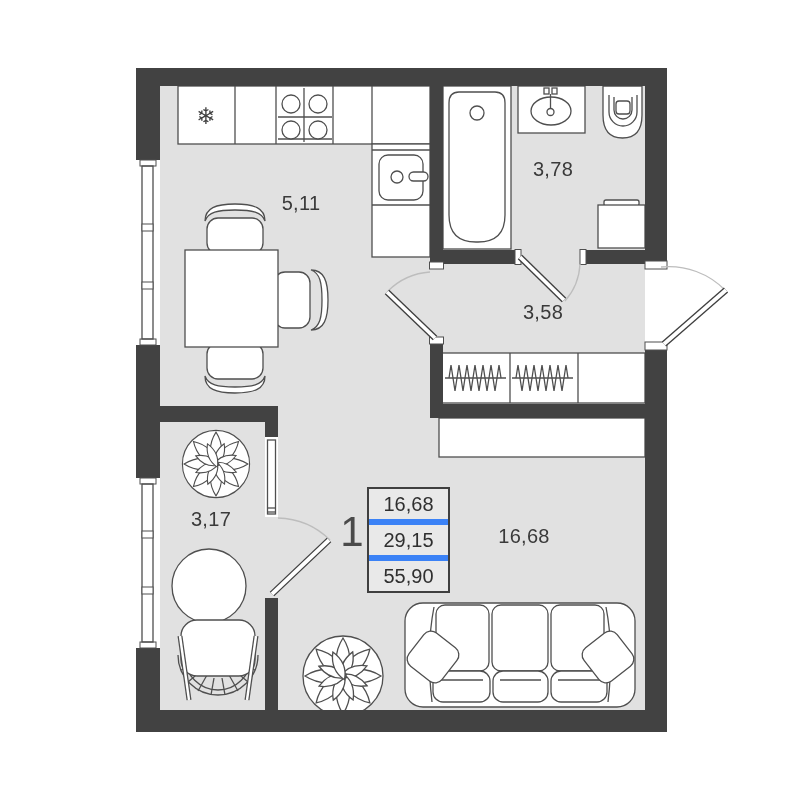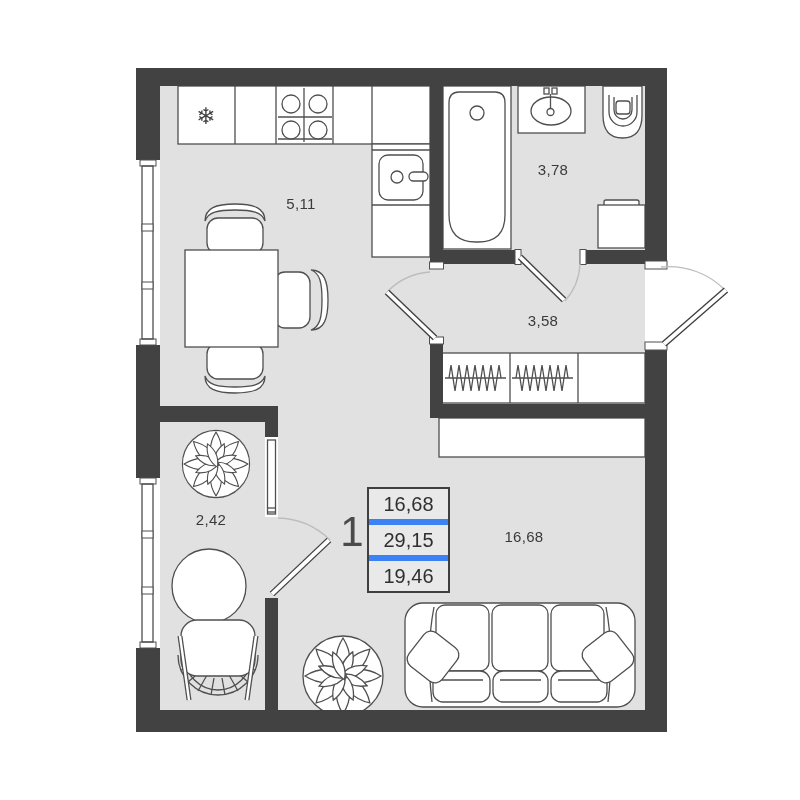--- a/index.html
+++ b/index.html
@@ -9,21 +9,21 @@
   
   .f{fill:#ffffff;stroke:#4f4f4f;stroke-width:1.3;}
   .s{fill:none;stroke:#4f4f4f;stroke-width:1.3;}
   .wall{fill:#424242;stroke:none;}
   .floor{fill:#e1e1e1;stroke:none;}
   .jamb{fill:#ffffff;stroke:#4f4f4f;stroke-width:1;}
   .arc{fill:none;stroke:#bdbdbd;stroke-width:1.3;}
   .leafO{stroke:#3f3f3f;stroke-width:6.5;fill:none;}
   .leafI{stroke:#ffffff;stroke-width:3.8;fill:none;}
   
-  .lbl{position:absolute;transform:translate(-50%,-50%);font-size:15px;
+  .lbl{position:absolute;transform:translate(-50%,-50%);font-size:20px;
        color:#3a3a3a;letter-spacing:.3px;white-space:nowrap;}
   .unit{font-size:42px;color:#4a4a4a;}
   .area-table{position:absolute;left:367px;top:487px;width:83px;
        border:2px solid #3f3f3f;background:#e9e9e9;box-sizing:border-box;}
   .area-row{height:30px;display:flex;align-items:center;justify-content:center;
        font-size:20px;color:#2f2f2f;border-top:6px solid #3b82f6;}
   .area-row:first-child{border-top:none;}
 </style>
 </head>
 <body>
@@ -245,23 +245,23 @@
   </g>
   <g>
     <path class="arc" d="M661,267 A79,79 0 0 1 726,291"></path>
     <line class="leafO" x1="664" y1="344" x2="726" y2="290"></line>
     <line class="leafI" x1="664" y1="344" x2="726" y2="290"></line>
   </g>
 </svg>
 
 <div class="lbl" style="left:301px;top:203px">5,11</div>
 <div class="lbl" style="left:553px;top:169px">3,78</div>
-<div class="lbl" style="left:543px;top:320px">3,58</div>
-<div class="lbl" style="left:211px;top:519px">2,42</div>
+<div class="lbl" style="left:543px;top:312px">3,58</div>
+<div class="lbl" style="left:211px;top:519px">3,17</div>
 <div class="lbl" style="left:524px;top:536px">16,68</div>
 
 <div class="lbl unit" style="left:352px;top:532px">1</div>
 <div class="area-table">
   <div class="area-row">16,68</div>
   <div class="area-row">29,15</div>
-  <div class="area-row">19,46</div>
+  <div class="area-row">55,90</div>
 </div>
 </div>
 
 </body></html>

